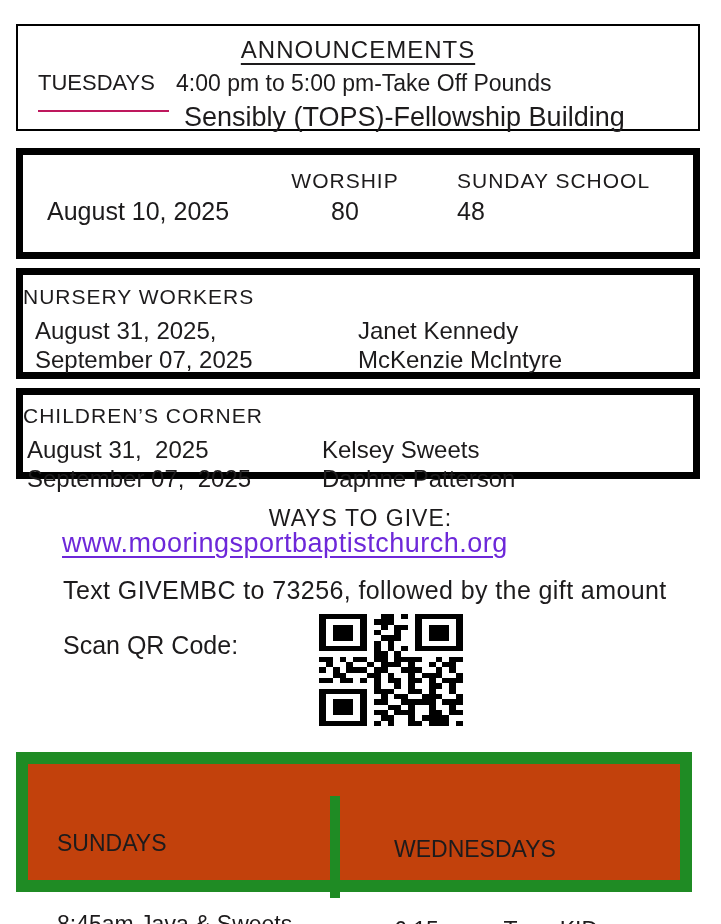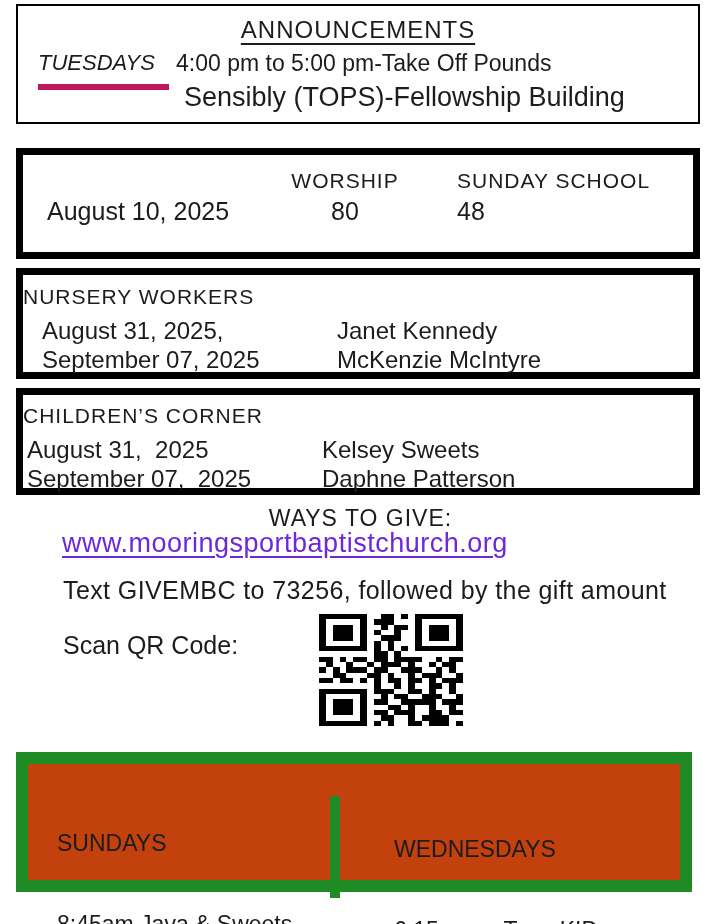--- a/index.html
+++ b/index.html
@@ -10,47 +10,47 @@
     background: #ffffff;
     font-family: "Liberation Sans", "DejaVu Sans", sans-serif;
     color: #1d1b1c;
     overflow: hidden;
   }
   .box { position: absolute; left: 16px; width: 684px; background: #fff; box-sizing: border-box; }
   .thin  { border: 2px solid #000; }
   .thick { border: 7px solid #000; }
 
   
-  .announcements { top: 4px; height: 120px; }
+  .announcements { top: 24px; height: 107px; }
   .ann-title {
     position: absolute; top: 10px; left: 0; width: 100%;
     text-align: center; font-size: 24px; letter-spacing: 1px;
     text-decoration: underline; text-underline-offset: 5px;
   }
   .ann-day {
     position: absolute; top: 44px; left: 20px; font-size: 22px;
-    border-bottom: 6px solid #be185d; padding-right: 14px; padding-bottom: 8px; font-style: italic;
+    border-bottom: 2px solid #be185d; padding-right: 14px; padding-bottom: 14px;
   }
   .ann-line1 { position: absolute; top: 44px; left: 158px; font-size: 23px; }
   .ann-line2 { position: absolute; top: 76px; left: 166px; font-size: 27px; }
 
   
   .attendance { top: 148px; height: 111px; padding-top: 11px; }
   .att-row { display: grid; grid-template-columns: 228px 140px 1fr; padding-left: 24px; line-height: 30px; }
   .att-head { font-size: 21px; letter-spacing: 1px; }
   .att-data { font-size: 25px; }
   .att-c2 { text-align: center; }
   .att-c3 { padding-left: 42px; }
 
   
   .nursery  { top: 268px; height: 111px; padding-top: 9px; }
-  .children { top: 388px; height: 107px; padding-top: 8px; }
+  .children { top: 388px; height: 91px; padding-top: 8px; }
   .sec-title { text-align: left; font-size: 21px; letter-spacing: 1px; line-height: 26px; margin-bottom: 6px; }
   .pair-row { display: grid; grid-template-columns: 295px 1fr; line-height: 29px; font-size: 24px; white-space: pre-wrap; }
-  .nursery .pair-row { padding-left: 19px; }
+  .nursery .pair-row { padding-left: 12px; gap: 28px; }
   .children .pair-row { padding-left: 4px; }
 
   
   .give-heading { position: absolute; top: 505px; left: 0; width: 100%; text-align: center; font-size: 23px; letter-spacing: 1px; }
   .give-site {
     position: absolute; top: 528px; left: 62px; font-size: 27px; letter-spacing: 0.5px;
     color: #6d28d9; text-decoration: underline; text-underline-offset: 4px;
   }
   .give-text { position: absolute; top: 576px; left: 63px; font-size: 25px; letter-spacing: 0.4px; }
   .give-scan { position: absolute; top: 631px; left: 63px; font-size: 25px; }

